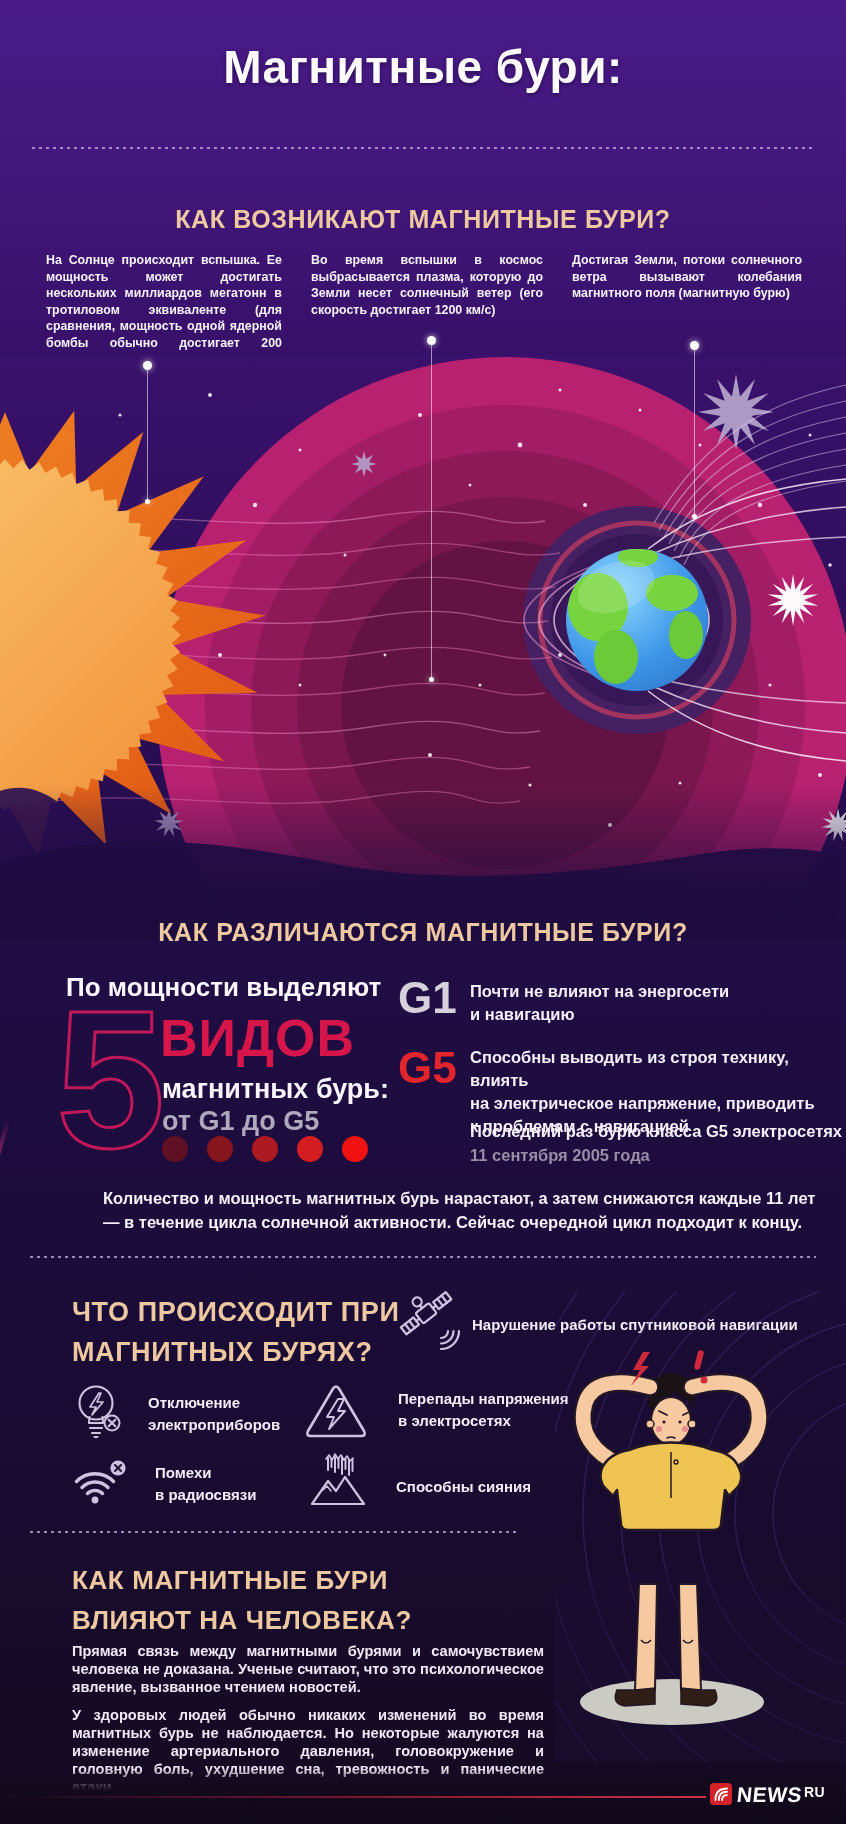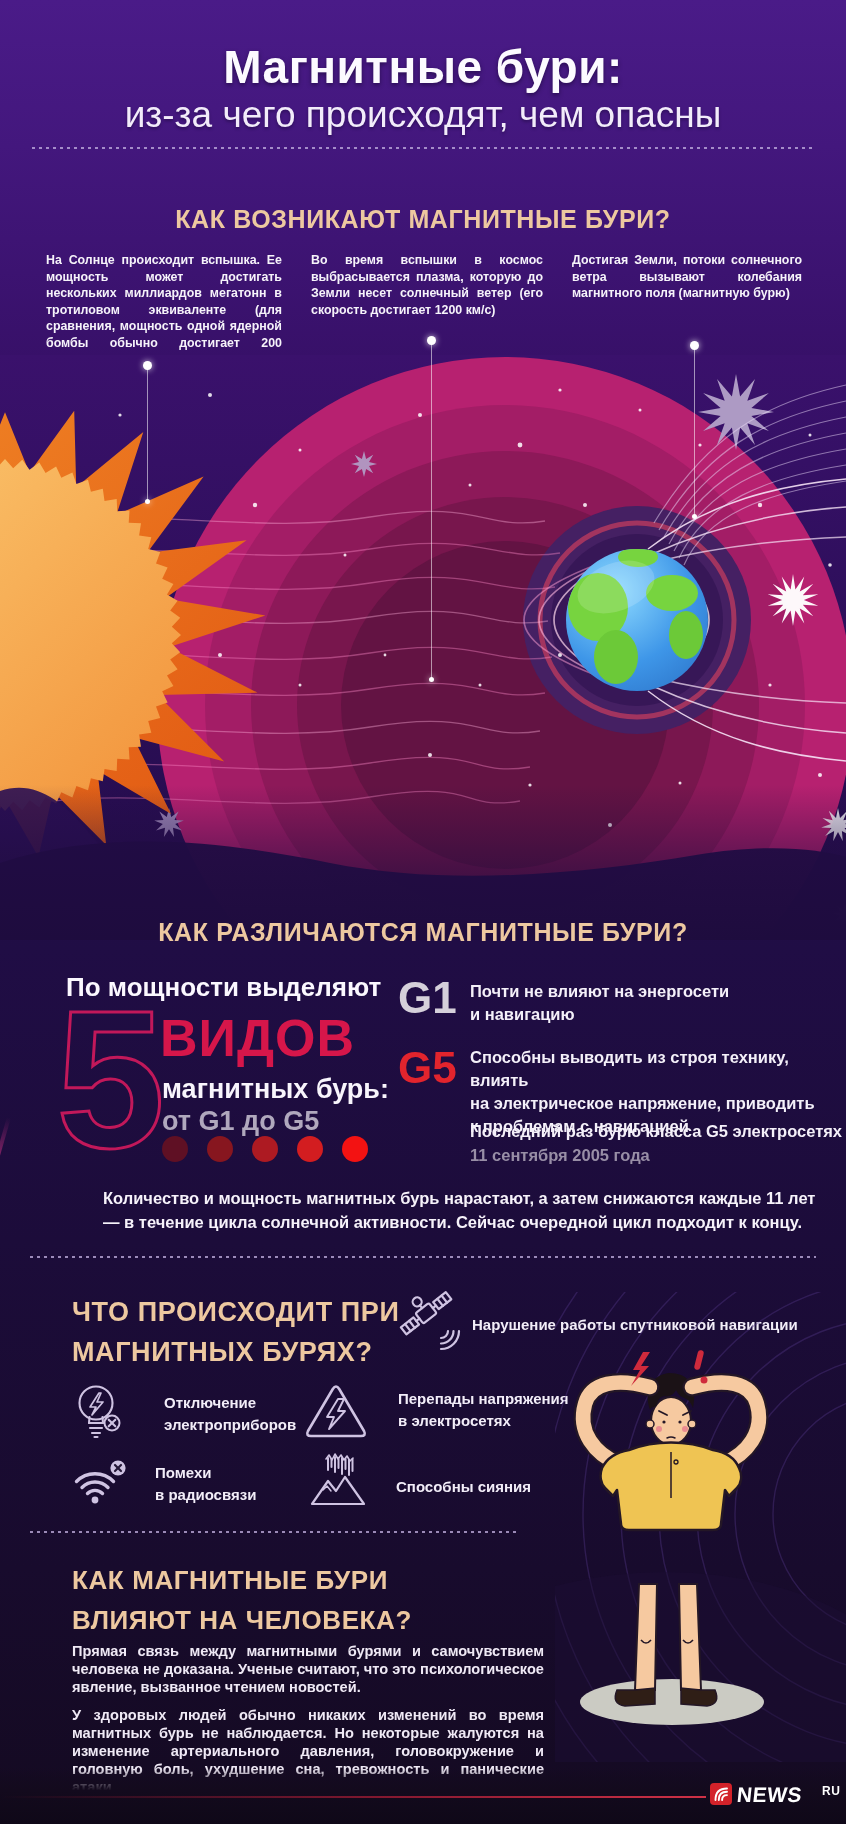--- a/index.html
+++ b/index.html
@@ -34,32 +34,31 @@
   .gray{color:#988ea6;}
   .cycle{left:55px;top:1186px;width:745px;font-size:16.5px;line-height:24px;font-weight:700;color:#f6f2fa;z-index:3;margin-left:48px;}
   .eff-head{left:72px;top:1292px;font-size:27px;line-height:40px;}
   .eff-label{font-size:15px;line-height:22px;font-weight:700;color:#f2edf8;z-index:3;}
   .health-head{left:72px;top:1560px;font-size:26px;line-height:40px;}
   .body-text{width:472px;left:72px;font-size:14.6px;line-height:18px;font-weight:700;color:#efe9f5;text-align:justify;z-index:3;}
   .footer-band{left:0;top:1768px;width:846px;height:56px;background:linear-gradient(180deg,rgba(18,10,29,0) 0%,#130a1d 40%,#0f0818 100%);z-index:4;}
   .red-line{left:0;top:1796px;width:706px;height:2px;background:linear-gradient(90deg,rgba(150,20,40,0) 0%,rgba(195,32,58,.65) 55%,#cf3146 100%);z-index:5;}
   .brand{left:710px;top:1783px;z-index:5;display:flex;align-items:flex-start;}
   .brand-name{font-size:21px;font-weight:800;color:#fff;transform:skewX(-6deg);letter-spacing:.5px;margin-left:5px;line-height:24px;}
-  .brand-ru{font-size:12px;font-weight:800;color:#fff;margin-left:20px;margin-top:1px;letter-spacing:.5px;}
+  .brand-ru{font-size:14px;font-weight:800;color:#fff;margin-left:2px;margin-top:1px;letter-spacing:.5px;}
   .streak{left:-5px;top:1116px;width:4px;height:86px;background:linear-gradient(180deg,rgba(224,54,138,0),#e0368a 60%,rgba(224,54,138,0));transform:rotate(16deg);opacity:.65;z-index:2;}
   svg{display:block;}
   .z3{z-index:3;}
 </style>
 </head>
 <body>
 
 <div class="canvas">
 
   <div class="abs center title1">Магнитные бури:</div>
-  <div class="abs center title2">из-за чего происходят, чем опасны</div>
   <div class="abs dashes" style="left:32px;top:147px;width:782px;"></div>
 
   <div class="abs center h-peach sec-head" style="top:205px;">КАК ВОЗНИКАЮТ МАГНИТНЫЕ БУРИ?</div>
   <div class="abs cols">
     <div class="col">На Солнце происходит вспышка. Ее мощность может достигать нескольких миллиардов мегатонн в тротиловом эквиваленте (для сравнения, мощность одной ядерной бомбы обычно достигает 200 килотонн)</div>
     <div class="col" style="width:232px;">Во время вспышки в космос выбрасывается плазма, которую до Земли несет солнечный ветер (его скорость достигает 1200 км/с)</div>
     <div class="col" style="width:230px;">Достигая Земли, потоки солнечного ветра вызывают колебания магнитного поля (магнитную бурю)</div>
   </div>
 
   <div class="abs ldot" style="left:143px;top:361px;width:9px;height:9px;"></div>
@@ -274,21 +273,21 @@
         <line x1="28.5" y1="35" x2="29" y2="41"></line>
       <line x1="15" y1="41" x2="29" y2="41"></line>
         <line x1="16" y1="46" x2="28" y2="46"></line>
         <line x1="18" y1="51" x2="26" y2="51"></line>
         <line x1="20.5" y1="55" x2="23.5" y2="55"></line>
       <circle cx="38" cy="41" r="7.5" stroke-width="2"></circle>
       <line x1="34.7" y1="37.7" x2="41.3" y2="44.3"></line>
         <line x1="41.3" y1="37.7" x2="34.7" y2="44.3"></line>
     </g>
   </svg>
-  <div class="abs eff-label pre" style="left:164px;top:1392px;">Отключение
+  <div class="abs eff-label pre" style="left:148px;top:1392px;">Отключение
 электроприборов</div>
 
   <svg class="abs z3" style="left:304px;top:1382px;" width="64" height="58" viewBox="0 0 64 58">
     <g fill="none" stroke="#cfc3e2" stroke-linecap="round" stroke-linejoin="round">
       <path d="M 28.8 7 Q 32 2 35.2 7 L 60 49 Q 62.5 54 57 54 L 7 54 Q 1.5 54 4 49 Z" stroke-width="2.6"></path>
       <path d="M 34 17 L 23 35 L 30 35 L 25 47 L 41 29 L 34 29 L 40 17 Z" stroke-width="1.9"></path>
     </g>
   </svg>
   <div class="abs eff-label pre" style="left:398px;top:1388px;">Перепады напряжения
 в электросетях</div>

